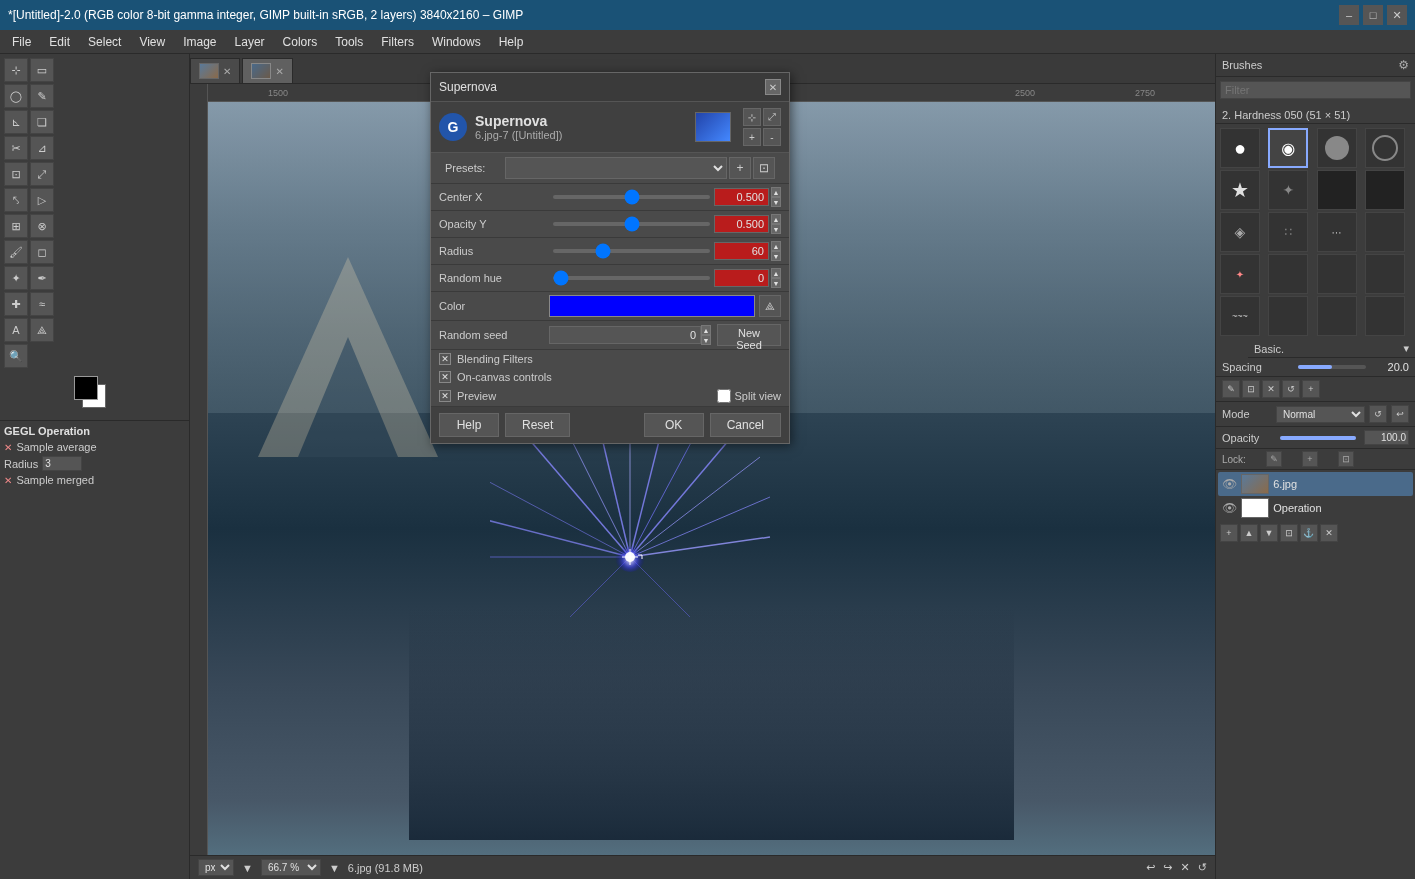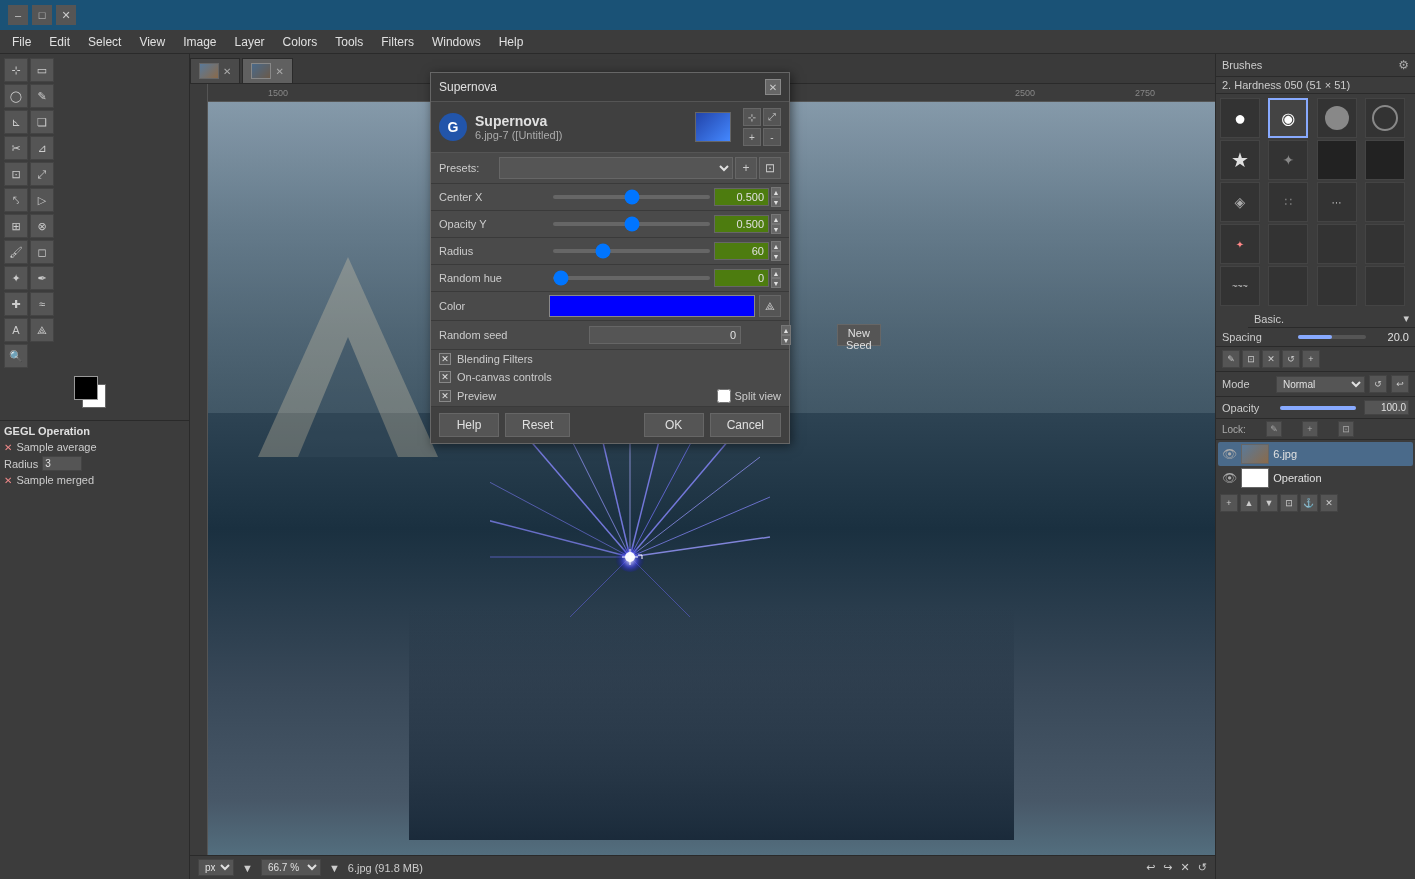--- a/index.html
+++ b/index.html
@@ -406,21 +406,21 @@
       height: 4px;
       background: #666;
       -webkit-appearance: none;
       appearance: none;
       outline: none;
       border-radius: 2px;
       margin: 0 4px;
     }
     .dialog-input {
       width: 55px;
-      background: #4d7c0f;
+      background: #b91c1c;
       border: 1px solid #666;
       color: #e0e0e0;
       font-size: 11px;
       padding: 2px 4px;
       text-align: right;
     }
     .dialog-spinner {
       display: flex;
       flex-direction: column;
       margin-left: 2px;
@@ -431,21 +431,21 @@
       border: 1px solid #777;
       font-size: 7px;
       display: flex; align-items: center; justify-content: center;
       cursor: pointer;
       line-height: 1;
     }
 
     .dialog-presets-row {
       display: flex;
       align-items: center;
-      padding: 4px 8px;
+      padding: 4px 14px;
       border-bottom: 1px solid #3a3a3a;
     }
     .dialog-presets-label {
       width: 60px;
       font-size: 11px;
       color: #ccc;
     }
     .dialog-presets-select {
       flex: 1;
       background: #555;
@@ -502,21 +502,20 @@
       cursor: pointer;
       font-size: 11px;
       color: #ccc;
     }
 
     .seed-row {
       display: flex;
       align-items: center;
       padding: 3px 8px;
       border-bottom: 1px solid #3a3a3a;
-      gap: 40px;
     }
     .seed-label {
       width: 110px;
       font-size: 11px;
       color: #ccc;
       flex-shrink: 0;
     }
     .seed-input {
       flex: 1;
       background: #555;
@@ -698,20 +697,21 @@
       font-size: 10px;
       padding: 1px 2px;
       width: 45px;
       text-align: right;
     }
   </style>
 </head>
 <body>
 
 <div id="title-bar">
+  <span>*[Untitled]-2.0 (RGB color 8-bit gamma integer, GIMP built-in sRGB, 2 layers) 3840x2160 – GIMP</span>
   <div id="title-bar-controls">
     <span>–</span>
     <span>□</span>
     <span>✕</span>
   </div>
 </div>
 
 <div id="menu-bar">
   <span class="menu-item">File</span>
   <span class="menu-item">Edit</span>
@@ -875,20 +875,23 @@
 
   <div id="right-panel">
 
     <div id="brush-panel-header">
       <span style="font-size:11px;color:#ccc;">Brushes</span>
       <div style="display:flex;gap:2px;margin-left:auto;">
         <span style="cursor:pointer;color:#aaa;">⚙</span>
       </div>
     </div>
 
+    <div style="padding:4px;">
+      <input class="filter-input" id="filter-input" type="text" style="width: 100%; background: rgb(85, 85, 85); border: 1px solid rgb(68, 68, 68); color: rgb(224, 224, 224); font-size: 11px; padding: 2px 4px;" placeholder="Filter">
+    </div>
 
     <div id="brush-name">
       <span>2. Hardness 050 (51 × 51)</span>
     </div>
 
     <div id="brush-grid">
 
       <div class="brush-item" style="background:#333;color:white;">●</div>
       <div class="brush-item selected" style="background:#444;color:white;font-size:16px;">◉</div>
       <div class="brush-item" style="background:#333;">

